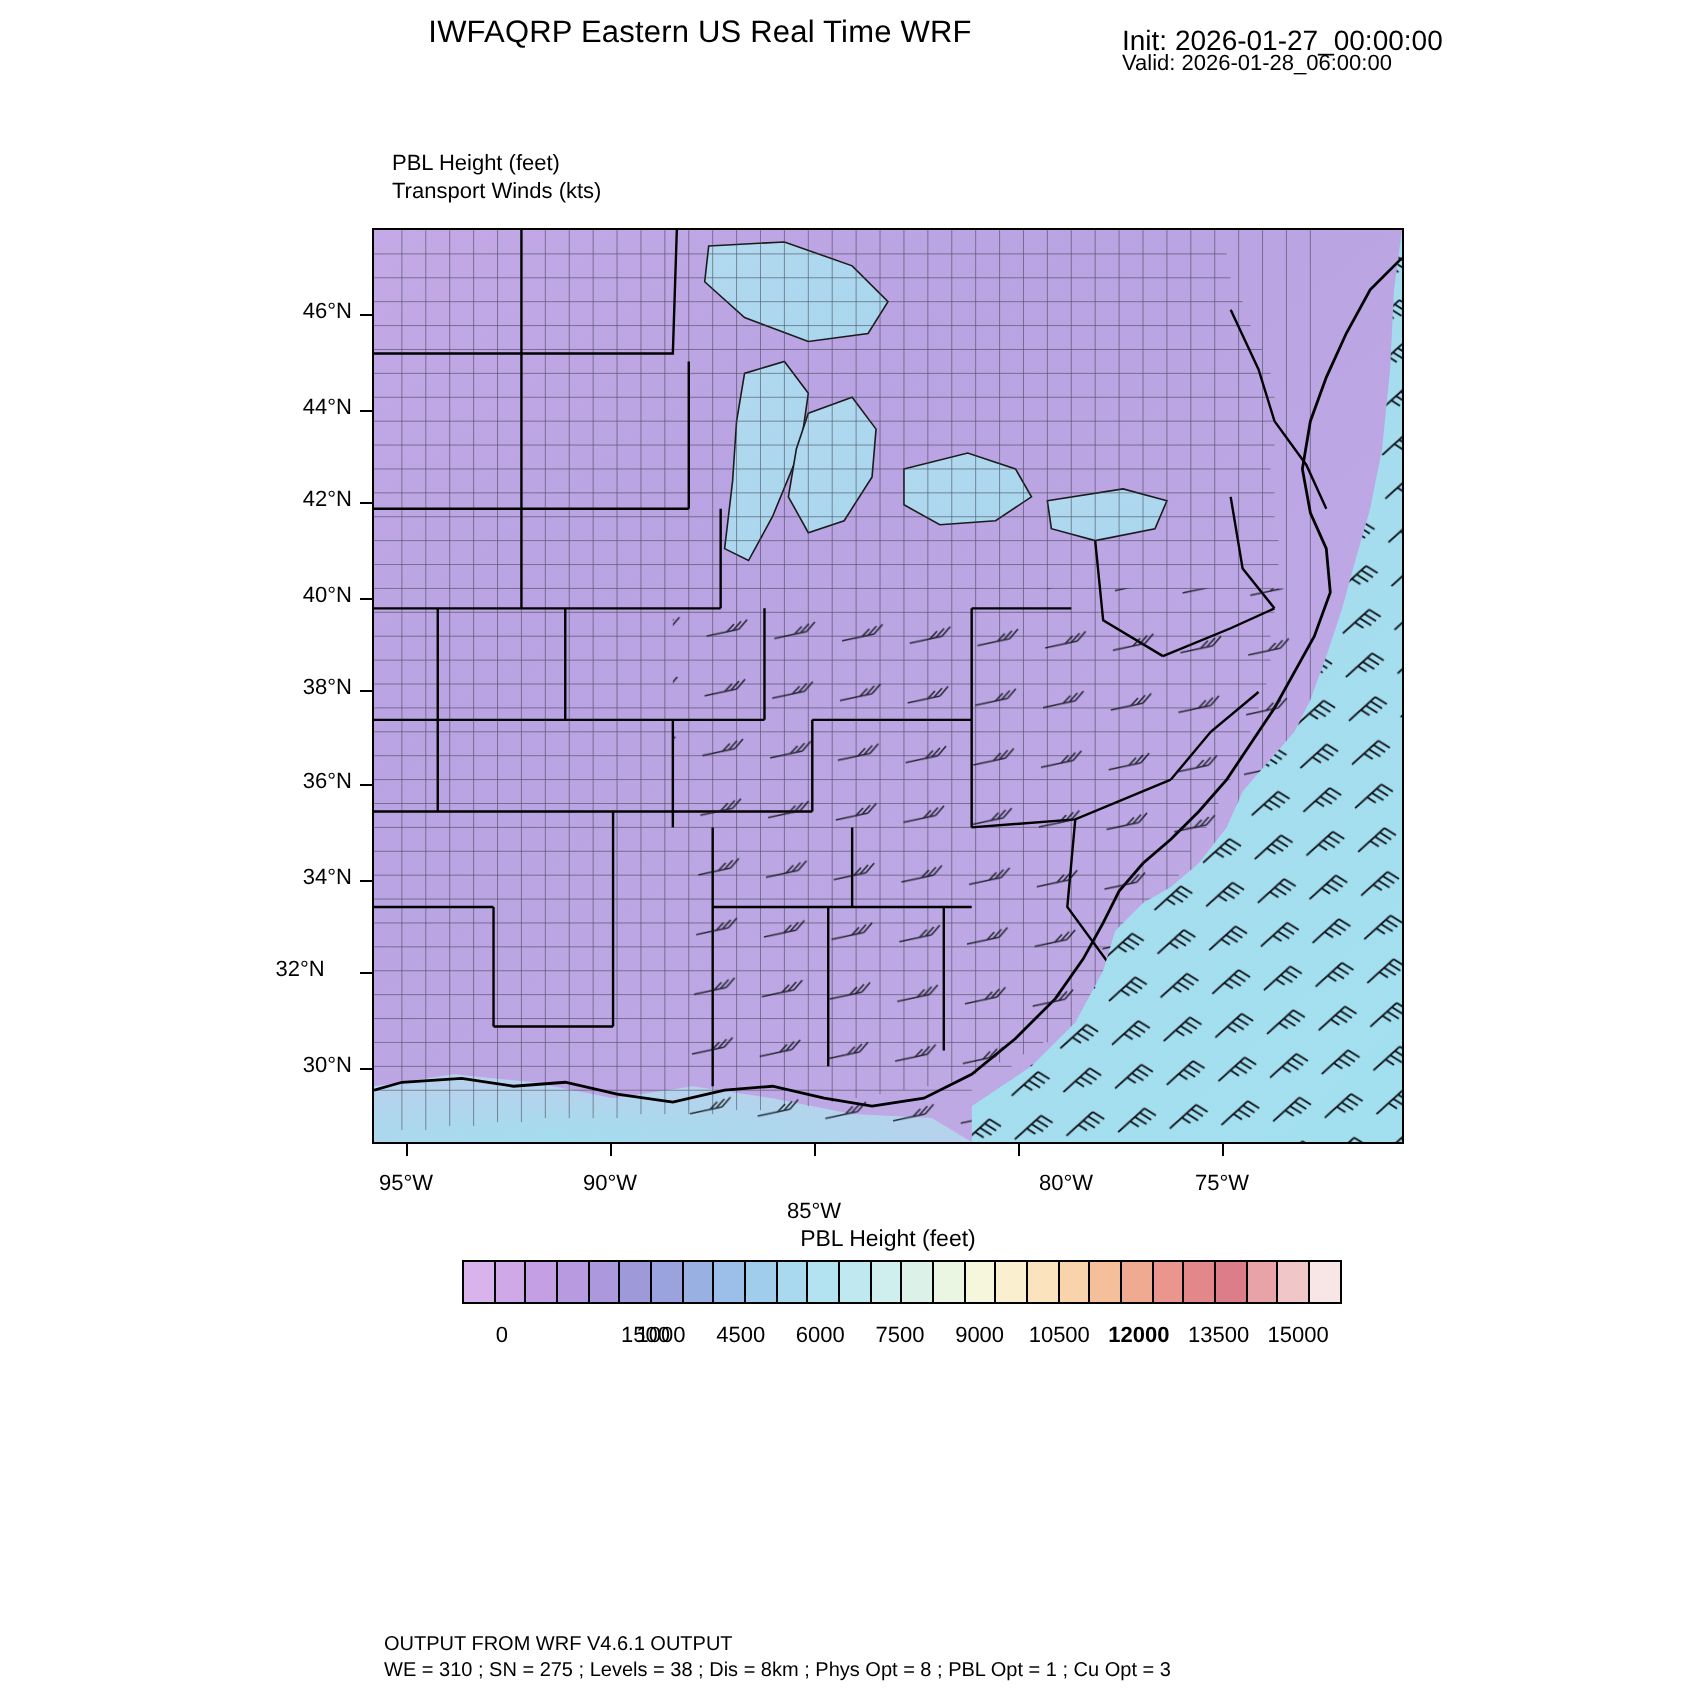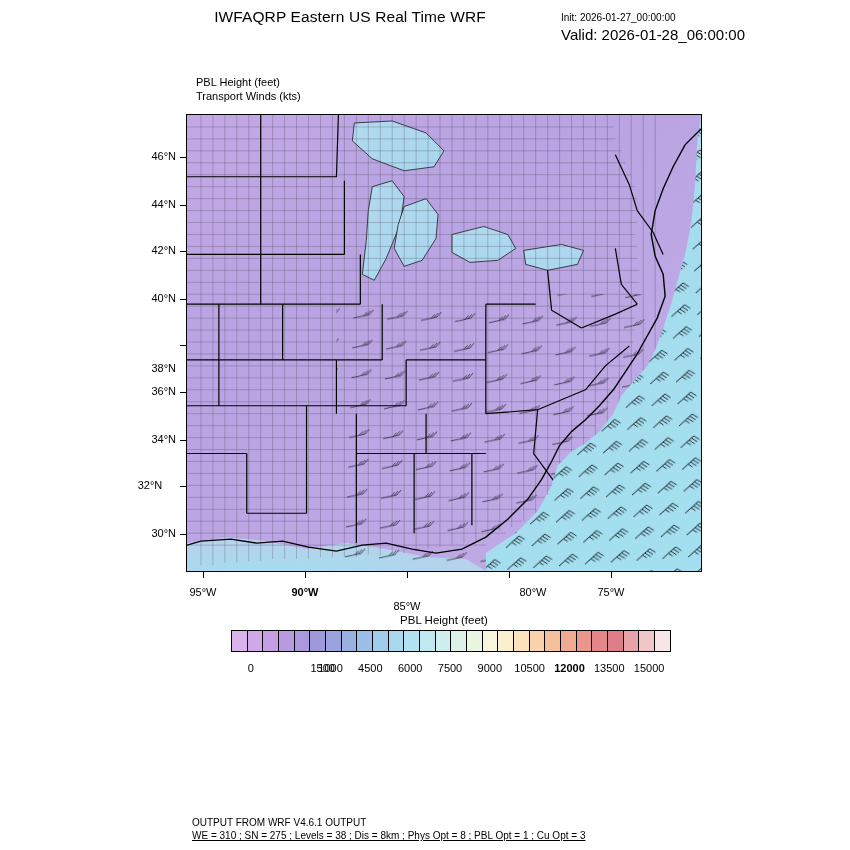--- a/index.html
+++ b/index.html
@@ -19,25 +19,25 @@
 
   #main-title {
     left: 0; top: 8px; width: 700px;
     text-align: center;
     font-size: 15.5px;
     font-weight: normal;
     letter-spacing: 0.1px;
   }
   #init-line {
     left: 561px; top: 12px;
-    font-size: 10px;
+    font-size: 14px;
   }
   #valid-line {
     left: 561px; top: 26px;
-    font-size: 15px;
+    font-size: 11px;
   }
 
   #field-label-1 {
     left: 196px; top: 76px;
     font-size: 11px;
   }
   #field-label-2 {
     left: 196px; top: 90px;
     font-size: 11px;
   }
@@ -105,21 +105,20 @@
   }
 
   
   #footer-1 {
     left: 192px; top: 817px;
     font-size: 10px;
   }
   #footer-2 {
     left: 192px; top: 830px;
     font-size: 10px;
-    text-decoration: underline;
   }
 </style>
 </head>
 <body>
 
 <div class="abs" id="main-title">IWFAQRP Eastern US Real Time WRF</div>
 <div class="abs" id="init-line">Init: 2026-01-27_00:00:00</div>
 <div class="abs" id="valid-line">Valid: 2026-01-28_06:00:00</div>
 
 <div class="abs" id="field-label-1">PBL Height   (feet)</div>
@@ -254,34 +253,34 @@
 
 <div class="abs ytick" style="left:180px; top:157px; width:6px; height:1px;"></div>
 <div class="abs ylab" style="left:124px; top:150px;">46°N</div>
 <div class="abs ytick" style="left:180px; top:205px; width:6px; height:1px;"></div>
 <div class="abs ylab" style="left:124px; top:198px;">44°N</div>
 <div class="abs ytick" style="left:180px; top:251px; width:6px; height:1px;"></div>
 <div class="abs ylab" style="left:124px; top:244px;">42°N</div>
 <div class="abs ytick" style="left:180px; top:299px; width:6px; height:1px;"></div>
 <div class="abs ylab" style="left:124px; top:292px;">40°N</div>
 <div class="abs ytick" style="left:180px; top:345px; width:6px; height:1px;"></div>
-<div class="abs ylab" style="left:124px; top:338px;margin-top:24px;">38°N</div>
+<div class="abs ylab" style="left:124px; top:338px;">38°N</div>
 <div class="abs ytick" style="left:180px; top:392px; width:6px; height:1px;"></div>
 <div class="abs ylab" style="left:124px; top:385px;">36°N</div>
 <div class="abs ytick" style="left:180px; top:440px; width:6px; height:1px;"></div>
 <div class="abs ylab" style="left:124px; top:433px;">34°N</div>
 <div class="abs ytick" style="left:180px; top:486px; width:6px; height:1px;"></div>
 <div class="abs ylab" style="left:124px; top:479px;text-align:center;">32°N</div>
 <div class="abs ytick" style="left:180px; top:534px; width:6px; height:1px;"></div>
 <div class="abs ylab" style="left:124px; top:527px;">30°N</div>
 
 <div class="abs xtick" style="left:203px; top:572px; width:1px; height:6px;"></div>
 <div class="abs xlab" style="left:173px; top:586px;">95°W</div>
 <div class="abs xtick" style="left:305px; top:572px; width:1px; height:6px;"></div>
-<div class="abs xlab" style="left:275px; top:586px;font-weight:bold;">90°W</div>
+<div class="abs xlab" style="left:275px; top:586px;">90°W</div>
 <div class="abs xtick" style="left:407px; top:572px; width:1px; height:6px;"></div>
 <div class="abs xlab" style="left:377px; top:600px;">85°W</div>
 <div class="abs xtick" style="left:509px; top:572px; width:1px; height:6px;"></div>
 <div class="abs xlab" style="left:503px; top:586px;">80°W</div>
 <div class="abs xtick" style="left:611px; top:572px; width:1px; height:6px;"></div>
 <div class="abs xlab" style="left:581px; top:586px;">75°W</div>
 
 <div class="abs" id="cbar-title">PBL Height  (feet)</div>
 <div class="abs" id="cbar">
     <div class="cell" style="background: rgb(217, 179, 236);"></div>

